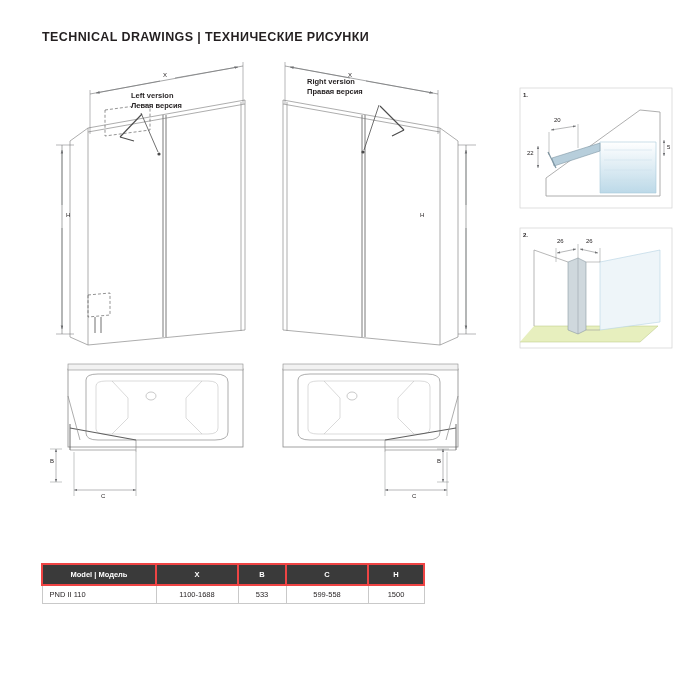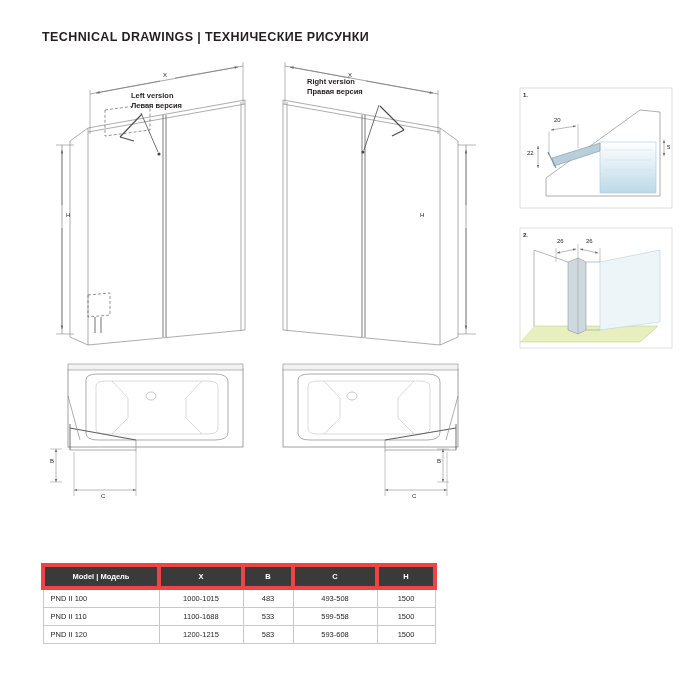--- a/index.html
+++ b/index.html
@@ -61,21 +61,21 @@
     left: 41px;
     top: 563px;
     border-collapse: collapse;
     font-size: 7.5px;
   }
   .spec-table th {
     background: #3a3a3a;
     color: #ffffff;
     font-weight: bold;
     padding: 5px 4px;
-    border: 4px solid #ef4444;
+    border: 2px solid #ef4444;
     text-align: center;
     white-space: nowrap;
   }
   .spec-table td {
     border: 1px solid #c9c9c9;
     padding: 4px 4px;
     text-align: center;
     white-space: nowrap;
     color: #231f20;
   }
@@ -312,36 +312,22 @@
       <tr>
         <th class="c-model">Model | Модель</th>
         <th class="c-x">X</th>
         <th class="c-b">B</th>
         <th class="c-c">C</th>
         <th class="c-h">H</th>
       </tr>
     </thead>
     <tbody>
       <tr>
-        <td class="model">PND II 100</td>
-        <td>1000-1015</td>
-        <td>483</td>
-        <td>493-508</td>
-        <td>1500</td>
-      </tr>
-      <tr>
         <td class="model">PND II 110</td>
         <td>1100-1688</td>
         <td>533</td>
         <td>599-558</td>
         <td>1500</td>
       </tr>
-      <tr>
-        <td class="model">PND II 120</td>
-        <td>1200-1215</td>
-        <td>583</td>
-        <td>593-608</td>
-        <td>1500</td>
-      </tr>
     </tbody>
   </table>
 
 </div>
 
 </body></html>

